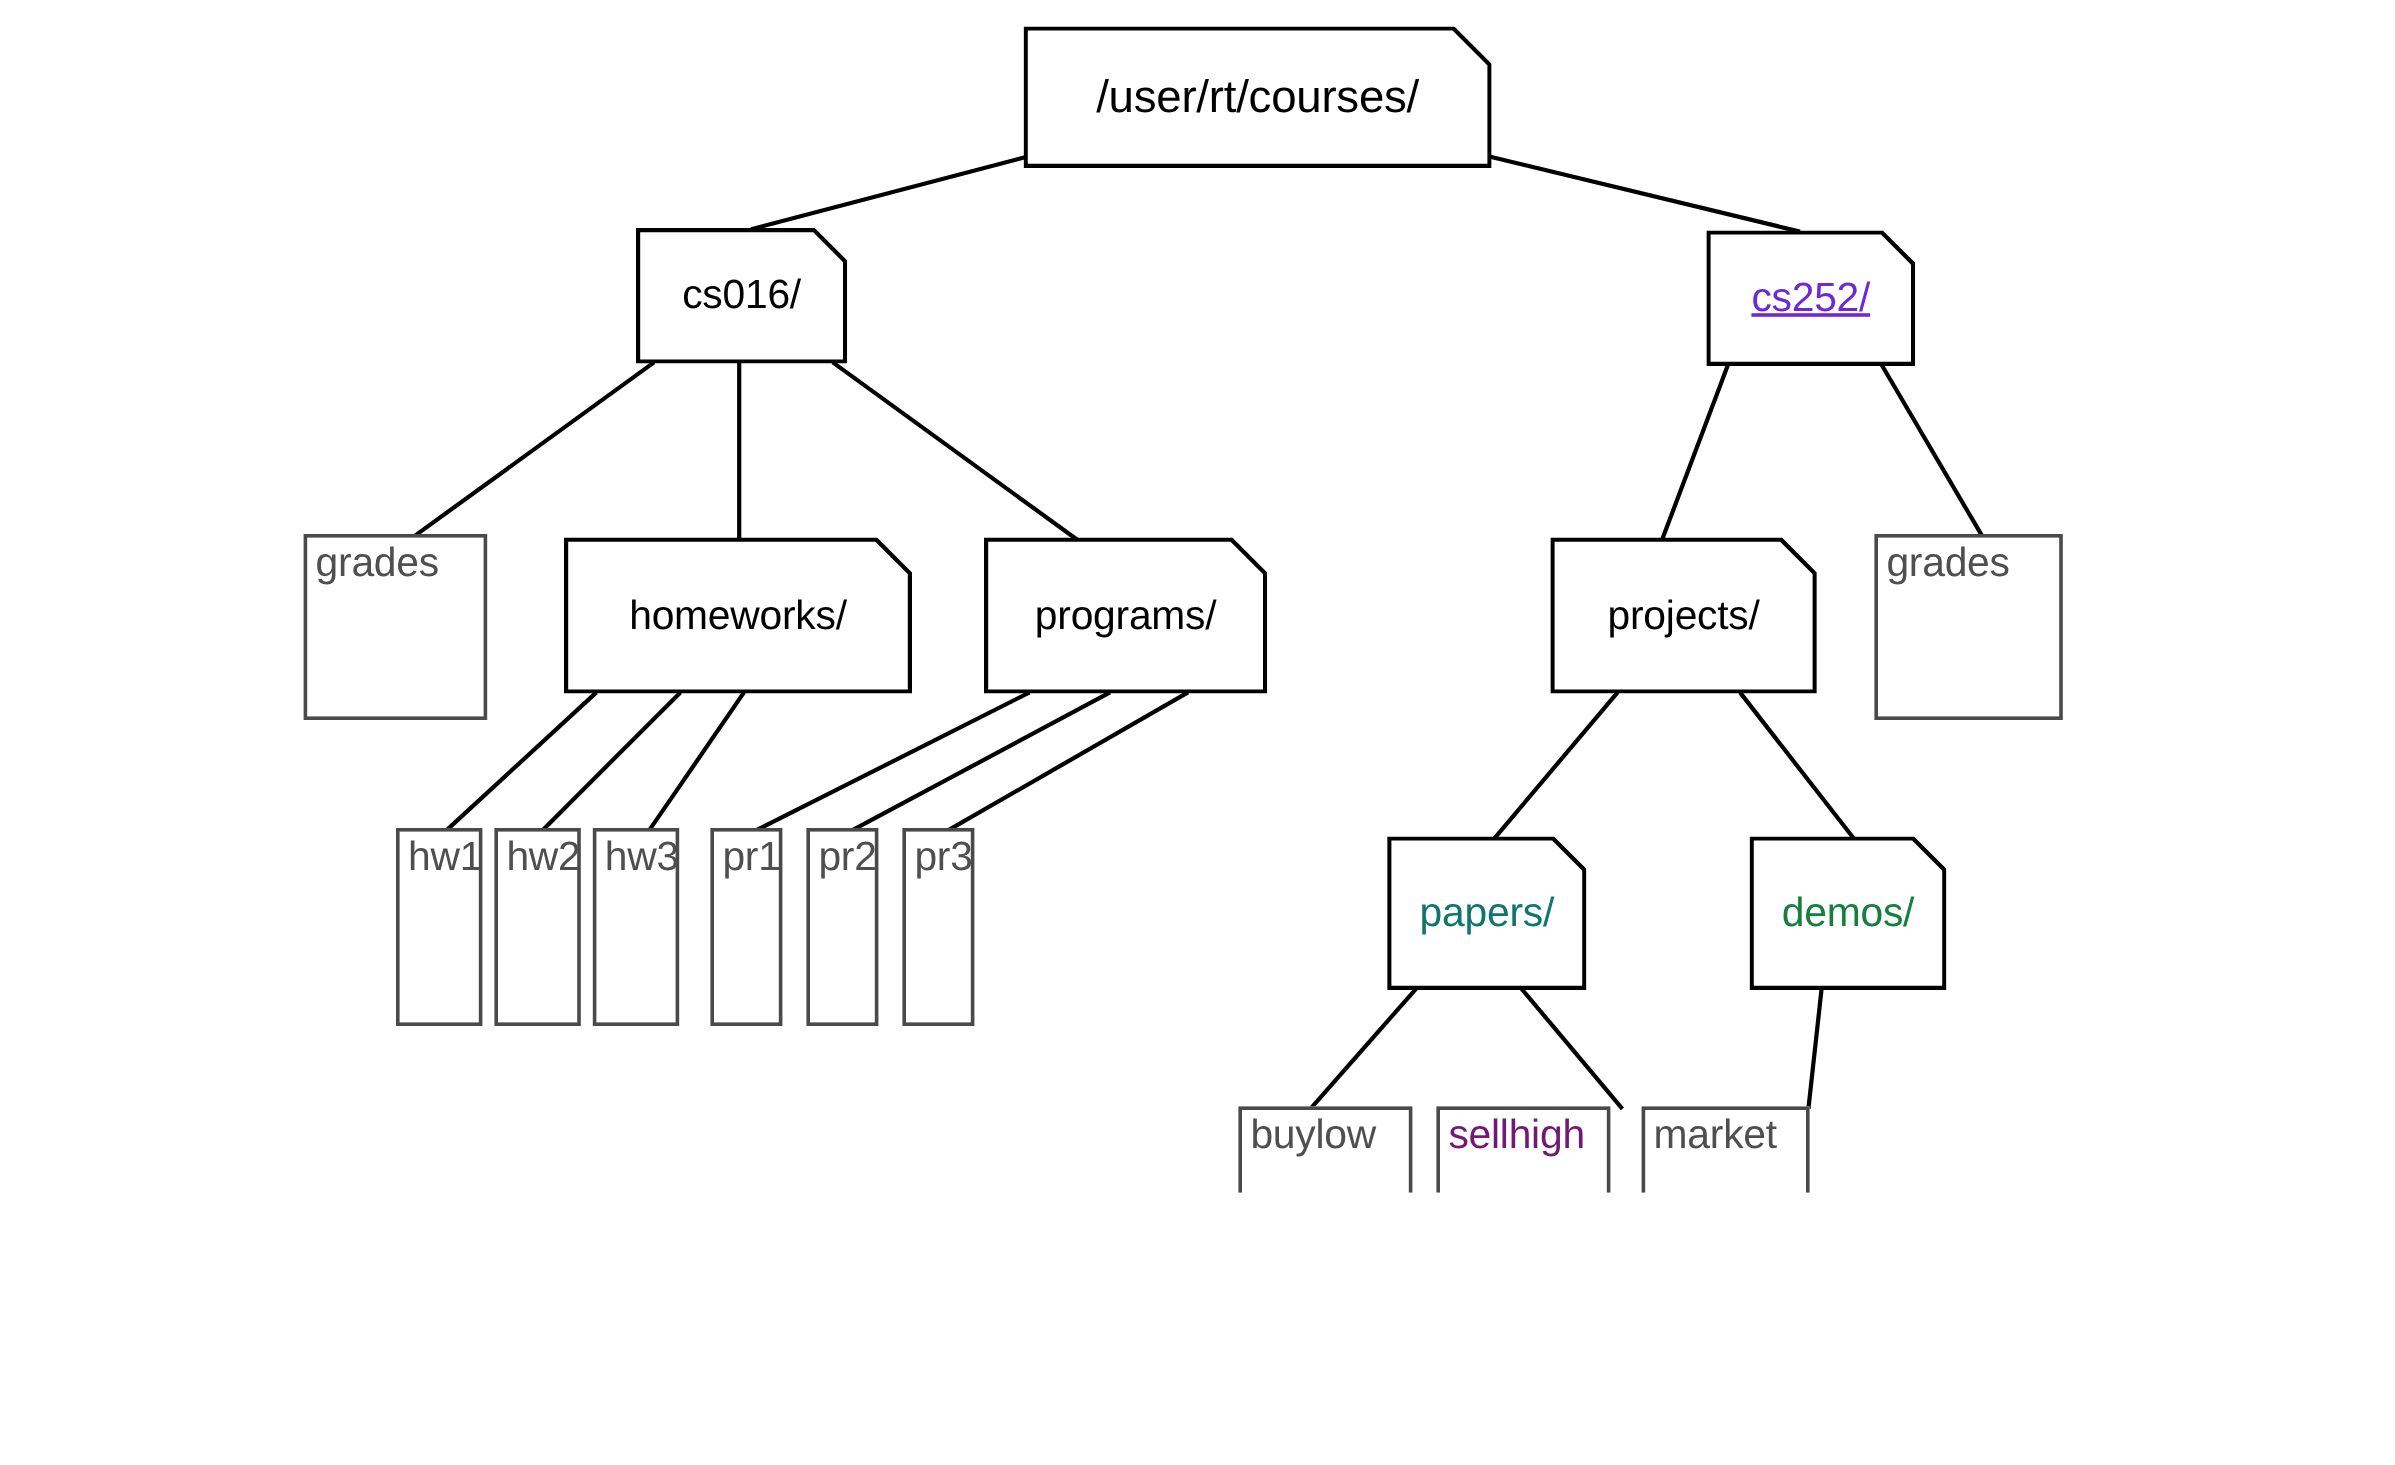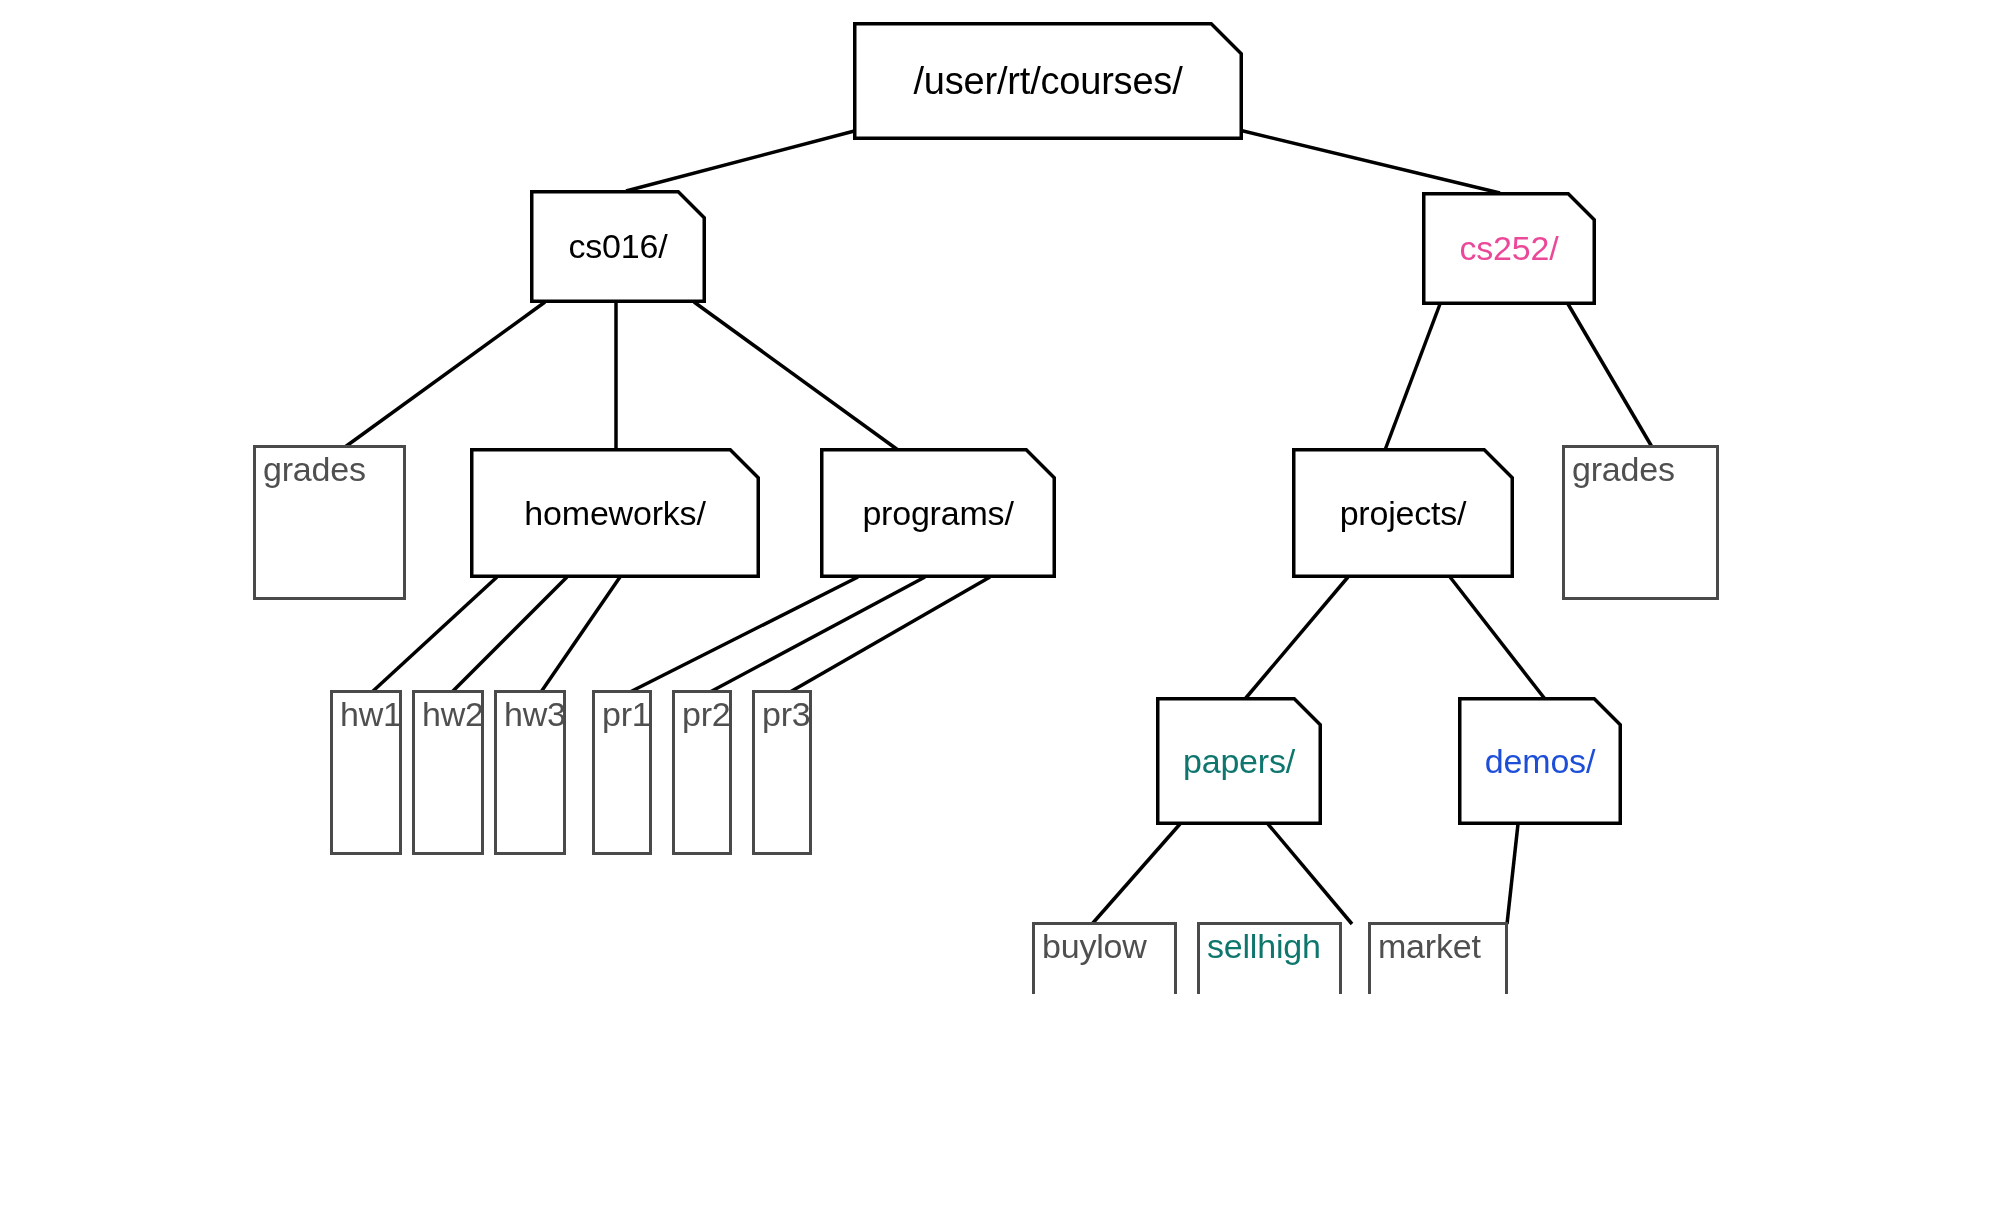--- a/index.html
+++ b/index.html
@@ -119,21 +119,21 @@
       <div class="node folder" style="left: 530px; top: 190px; width: 176px; height: 113px;">
         <svg class="folder-shape" viewBox="0 0 176 113" width="176" height="113">
           <path d="M 1.75 1.75 L 148.25 1.75 L 174.25 27.75 L 174.25 111.25 L 1.75 111.25 Z" fill="#ffffff" stroke="#000000" stroke-width="3.5" stroke-linejoin="miter"></path>
         </svg>
         <span class="node-label" style="font-size: 34px; color: rgb(0, 0, 0);">cs016/</span>
       </div>
       <div class="node folder" style="left: 1422px; top: 192px; width: 174px; height: 113px;">
         <svg class="folder-shape" viewBox="0 0 174 113" width="174" height="113">
           <path d="M 1.75 1.75 L 146.25 1.75 L 172.25 27.75 L 172.25 111.25 L 1.75 111.25 Z" fill="#ffffff" stroke="#000000" stroke-width="3.5" stroke-linejoin="miter"></path>
         </svg>
-        <span class="node-label" style="font-size: 34px; color: #ec4899;">cs252/</span>
+        <span class="node-label" style="font-size: 34px; color: #6d28d9; text-decoration: underline;">cs252/</span>
       </div>
       <div class="node file" style="left: 253px; top: 445px; width: 153px; height: 155px; border-color: rgb(74, 74, 74);">
         <span class="node-label" style="font-size: 34px; color: rgb(79, 79, 79);">grades</span>
       </div>
       <div class="node folder" style="left: 470px; top: 448px; width: 290px; height: 130px;">
         <svg class="folder-shape" viewBox="0 0 290 130" width="290" height="130">
           <path d="M 1.75 1.75 L 260.25 1.75 L 288.25 29.75 L 288.25 128.25 L 1.75 128.25 Z" fill="#ffffff" stroke="#000000" stroke-width="3.5" stroke-linejoin="miter"></path>
         </svg>
         <span class="node-label" style="font-size: 34px; color: rgb(0, 0, 0);">homeworks/</span>
       </div>
@@ -173,27 +173,27 @@
       <div class="node folder" style="left: 1156px; top: 697px; width: 166px; height: 128px;">
         <svg class="folder-shape" viewBox="0 0 166 128" width="166" height="128">
           <path d="M 1.75 1.75 L 138.25 1.75 L 164.25 27.75 L 164.25 126.25 L 1.75 126.25 Z" fill="#ffffff" stroke="#000000" stroke-width="3.5" stroke-linejoin="miter"></path>
         </svg>
         <span class="node-label" style="font-size: 34px; color: #0f766e;">papers/</span>
       </div>
       <div class="node folder" style="left: 1458px; top: 697px; width: 164px; height: 128px;">
         <svg class="folder-shape" viewBox="0 0 164 128" width="164" height="128">
           <path d="M 1.75 1.75 L 136.25 1.75 L 162.25 27.75 L 162.25 126.25 L 1.75 126.25 Z" fill="#ffffff" stroke="#000000" stroke-width="3.5" stroke-linejoin="miter"></path>
         </svg>
-        <span class="node-label" style="font-size: 34px; color: #1d4ed8; border-radius: 13px;">demos/</span>
+        <span class="node-label" style="font-size: 34px; color: #15803d; border-radius: 13px;">demos/</span>
       </div>
       <div class="node file" style="left: 1032px; top: 922px; width: 145px; height: 157px; border-color: rgb(74, 74, 74);">
         <span class="node-label" style="font-size: 34px; color: rgb(79, 79, 79);">buylow</span>
       </div>
       <div class="node file" style="left: 1197px; top: 922px; width: 145px; height: 157px; border-color: rgb(74, 74, 74);">
-        <span class="node-label" style="font-size: 34px; color: #0f766e;">sellhigh</span>
+        <span class="node-label" style="font-size: 34px; color: #701a75;">sellhigh</span>
       </div>
       <div class="node file" style="left: 1368px; top: 922px; width: 140px; height: 157px; border-color: rgb(74, 74, 74);">
         <span class="node-label" style="font-size: 34px; color: rgb(79, 79, 79);">market</span>
       </div>
     </div>
 
 
 </div>
 
 </body></html>

